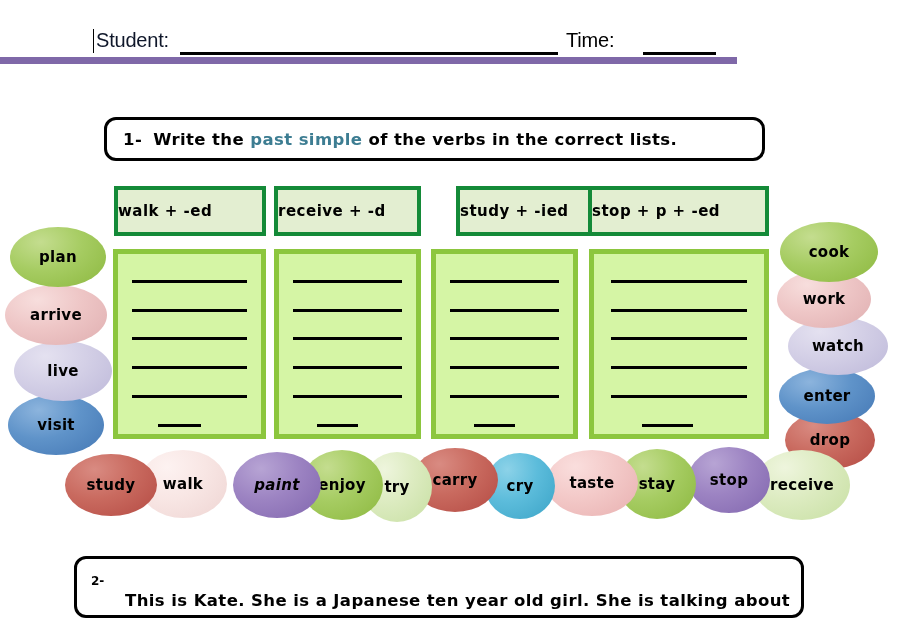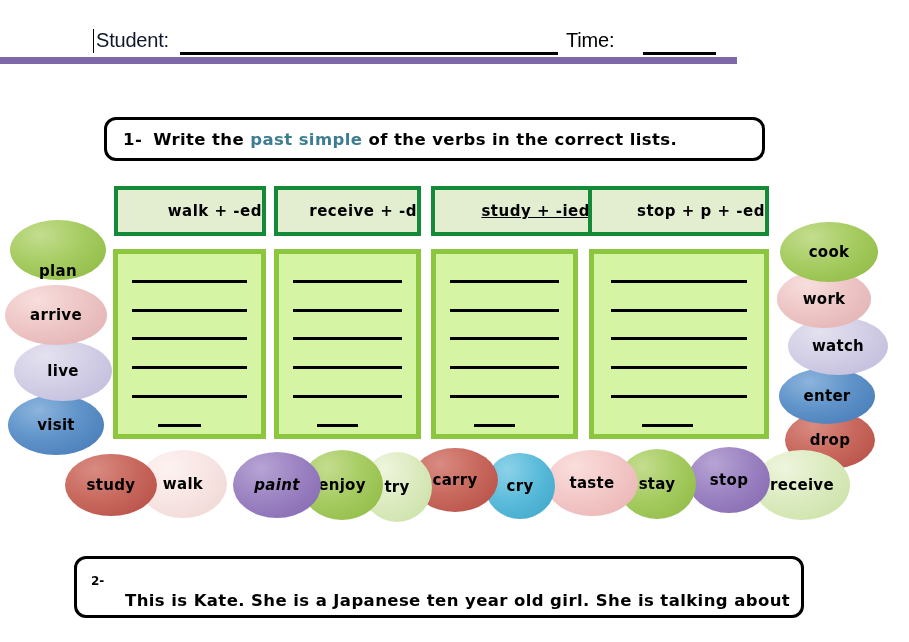--- a/index.html
+++ b/index.html
@@ -115,33 +115,33 @@
   
   .col-header {
     position: absolute;
     top: 186px;
     height: 50px;
     background: #e3eed1;
     border: 4px solid #148a38;
     box-sizing: border-box;
     display: flex;
     align-items: center;
-    justify-content: flex-end;
+    justify-content: flex-start;
   }
   .col-header span {
     font-family: "DejaVu Sans", sans-serif;
     font-weight: bold;
     font-size: 15px;
     color: #000;
     letter-spacing: 0.5px;
     white-space: nowrap;
   }
   #col-header-0 { left: 114px; width: 152px; }
   #col-header-1 { left: 274px; width: 147px; }
-  #col-header-2 { left: 431px; width: 163px; text-decoration: underline; }
+  #col-header-2 { left: 456px; width: 163px; }
   #col-header-3 { left: 588px; width: 181px; }
 
   
   .answer-box {
     position: absolute;
     top: 249px;
     height: 190px;
     background: #d5f5a5;
     border: 5px solid #8cc63e;
     box-sizing: border-box;
@@ -255,21 +255,21 @@
 <div id="answer-box-3" class="answer-box">
   <div class="blank-line l0"></div>
   <div class="blank-line l1"></div>
   <div class="blank-line l2"></div>
   <div class="blank-line l3"></div>
   <div class="blank-line l4"></div>
   <div class="blank-line short"></div>
 </div>
 
 <div id="bubble-layer">
-    <div class="bubble green" style="left: 10px; top: 220px; width: 96px; height: 60px; z-index: 14; align-items: flex-end;">
+    <div class="bubble green" style="left: 10px; top: 227px; width: 96px; height: 60px; z-index: 14;">
       <span>plan</span>
     </div>
     <div class="bubble pink" style="left: 5px; top: 285px; width: 102px; height: 60px; z-index: 13;">
       <span>arrive</span>
     </div>
     <div class="bubble lav" style="left: 14px; top: 341px; width: 98px; height: 60px; z-index: 12;">
       <span>live</span>
     </div>
     <div class="bubble blue" style="left: 8px; top: 395px; width: 96px; height: 60px; z-index: 11;">
       <span>visit</span>

